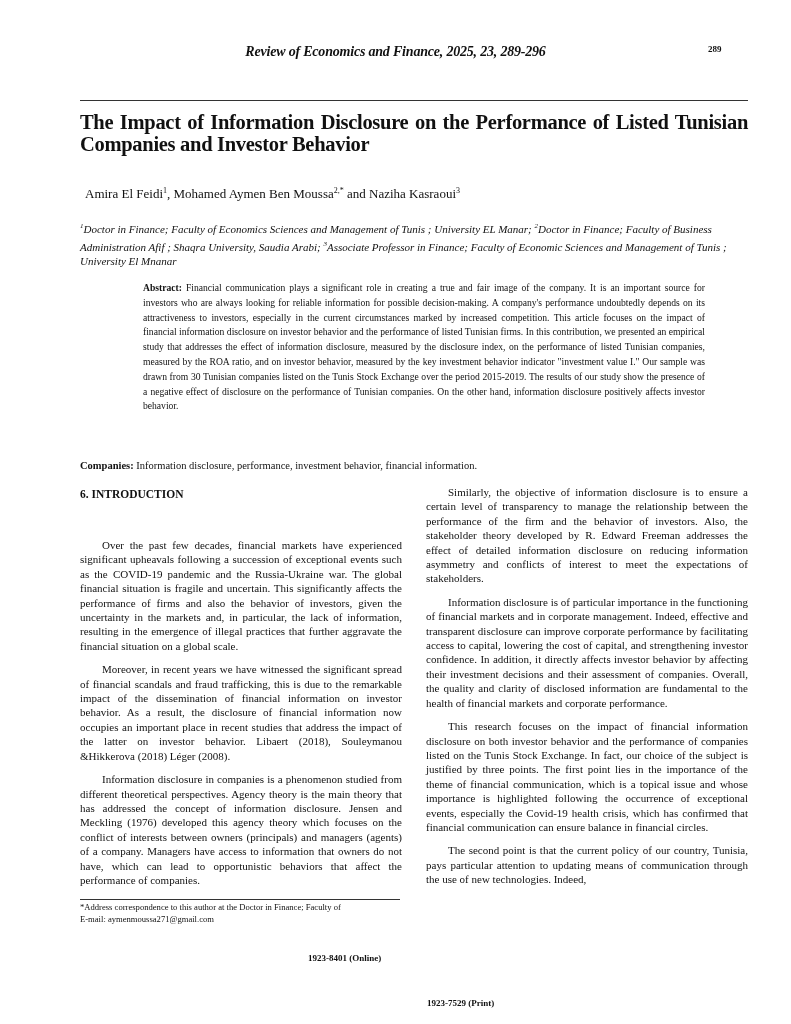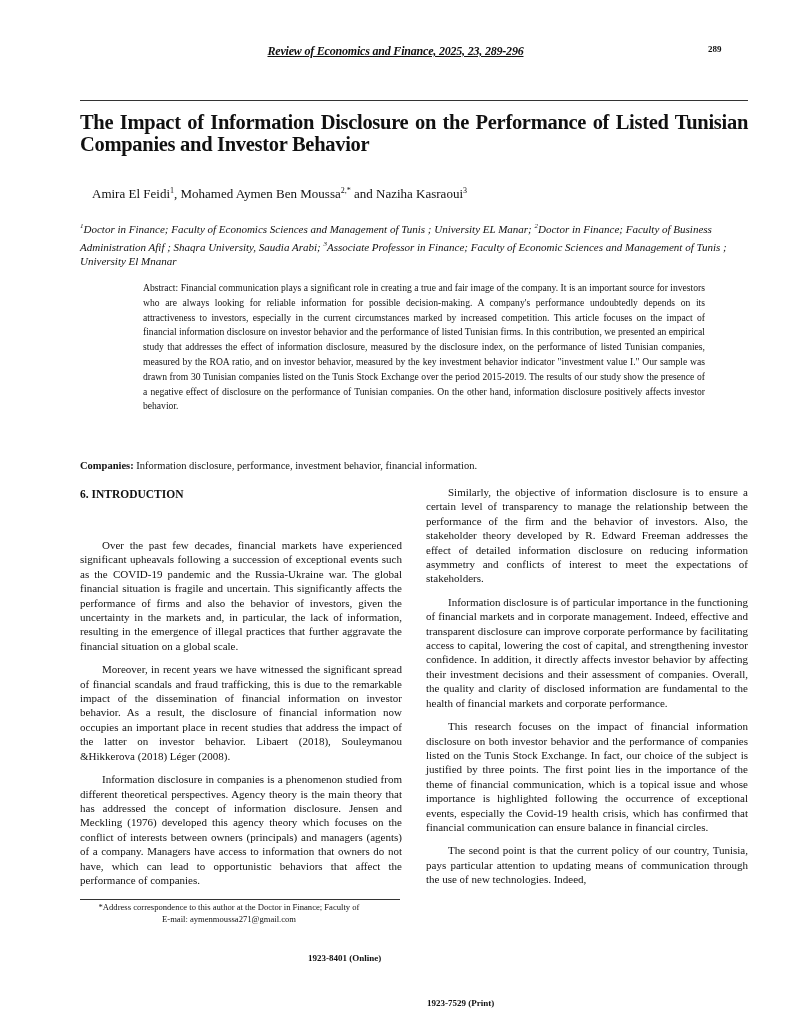--- a/index.html
+++ b/index.html
@@ -1,39 +1,39 @@
 <!DOCTYPE html>
 <html><head>
 <meta charset="utf-8">
 <style>
   html, body { margin:0; padding:0; background:#ffffff; }
   body { width:791px; height:1024px; position:relative; overflow:hidden;
          font-family:"Liberation Serif", "DejaVu Serif", serif; color:#111; }
   .abs { position:absolute; }
   #running-head { left:0; width:791px; top:44px; text-align:center;
-    font-size:12px; font-weight:bold; font-style:italic; letter-spacing:-0.2px;text-decoration:underline; }
+    font-size:14px; font-weight:bold; font-style:italic; letter-spacing:-0.2px; }
   #page-num { left:708px; top:44px; font-size:9px; font-weight:bold; }
   #top-rule { left:80px; width:668px; top:100px; height:0; border-top:1.5px solid #333; }
   #title { left:80px; width:668px; top:111px; font-size:20.5px; font-weight:bold;
     line-height:22px; text-align:justify; text-align-last:left; letter-spacing:-0.3px; }
-  #authors { left:92px; top:186px; font-size:13px; }
+  #authors { left:85px; top:186px; font-size:13px; }
   #authors sup { font-size:8px; }
   #affil { left:80px; width:668px; top:219px; font-size:11px; font-style:italic; line-height:15px; }
   #affil sup { font-size:7px; font-style:italic; }
   #abstract { left:143px; width:562px; top:281px; font-size:9.6px; line-height:14.8px;
     text-align:justify; }
-  #abstract b { font-weight:normal; }
+  #abstract b { font-weight:bold; }
   #keywords { left:80px; top:460px; font-size:10.5px; }
   .col { width:322px; font-size:11px; line-height:14.4px; text-align:justify; }
   .col p { margin:0 0 9px 0; text-indent:22px; }
   #col-left { left:80px; top:538px; }
   #col-right { left:426px; top:485px; }
   #intro-heading { left:80px; top:488px; font-size:11.5px; font-weight:bold; }
   #fn-rule { left:80px; width:320px; top:899px; border-top:1px solid #333; height:0; }
-  #footnote { left:64px; top:902px; width:330px; font-size:8.6px; line-height:11.5px;text-align:center; }
+  #footnote { left:80px; top:902px; width:330px; font-size:8.6px; line-height:11.5px; }
   #issn-online { left:308px; top:953px; font-size:9px; font-weight:bold; }
   #issn-print { left:427px; top:953px; font-size:9px; font-weight:bold;margin-top:45px; }
 </style>
 </head>
 <body>
 
 <div class="abs" id="running-head">Review of Economics and Finance, 2025, 23, 289-296</div>
 <div class="abs" id="page-num">289</div>
 <div class="abs" id="top-rule"></div>
 

